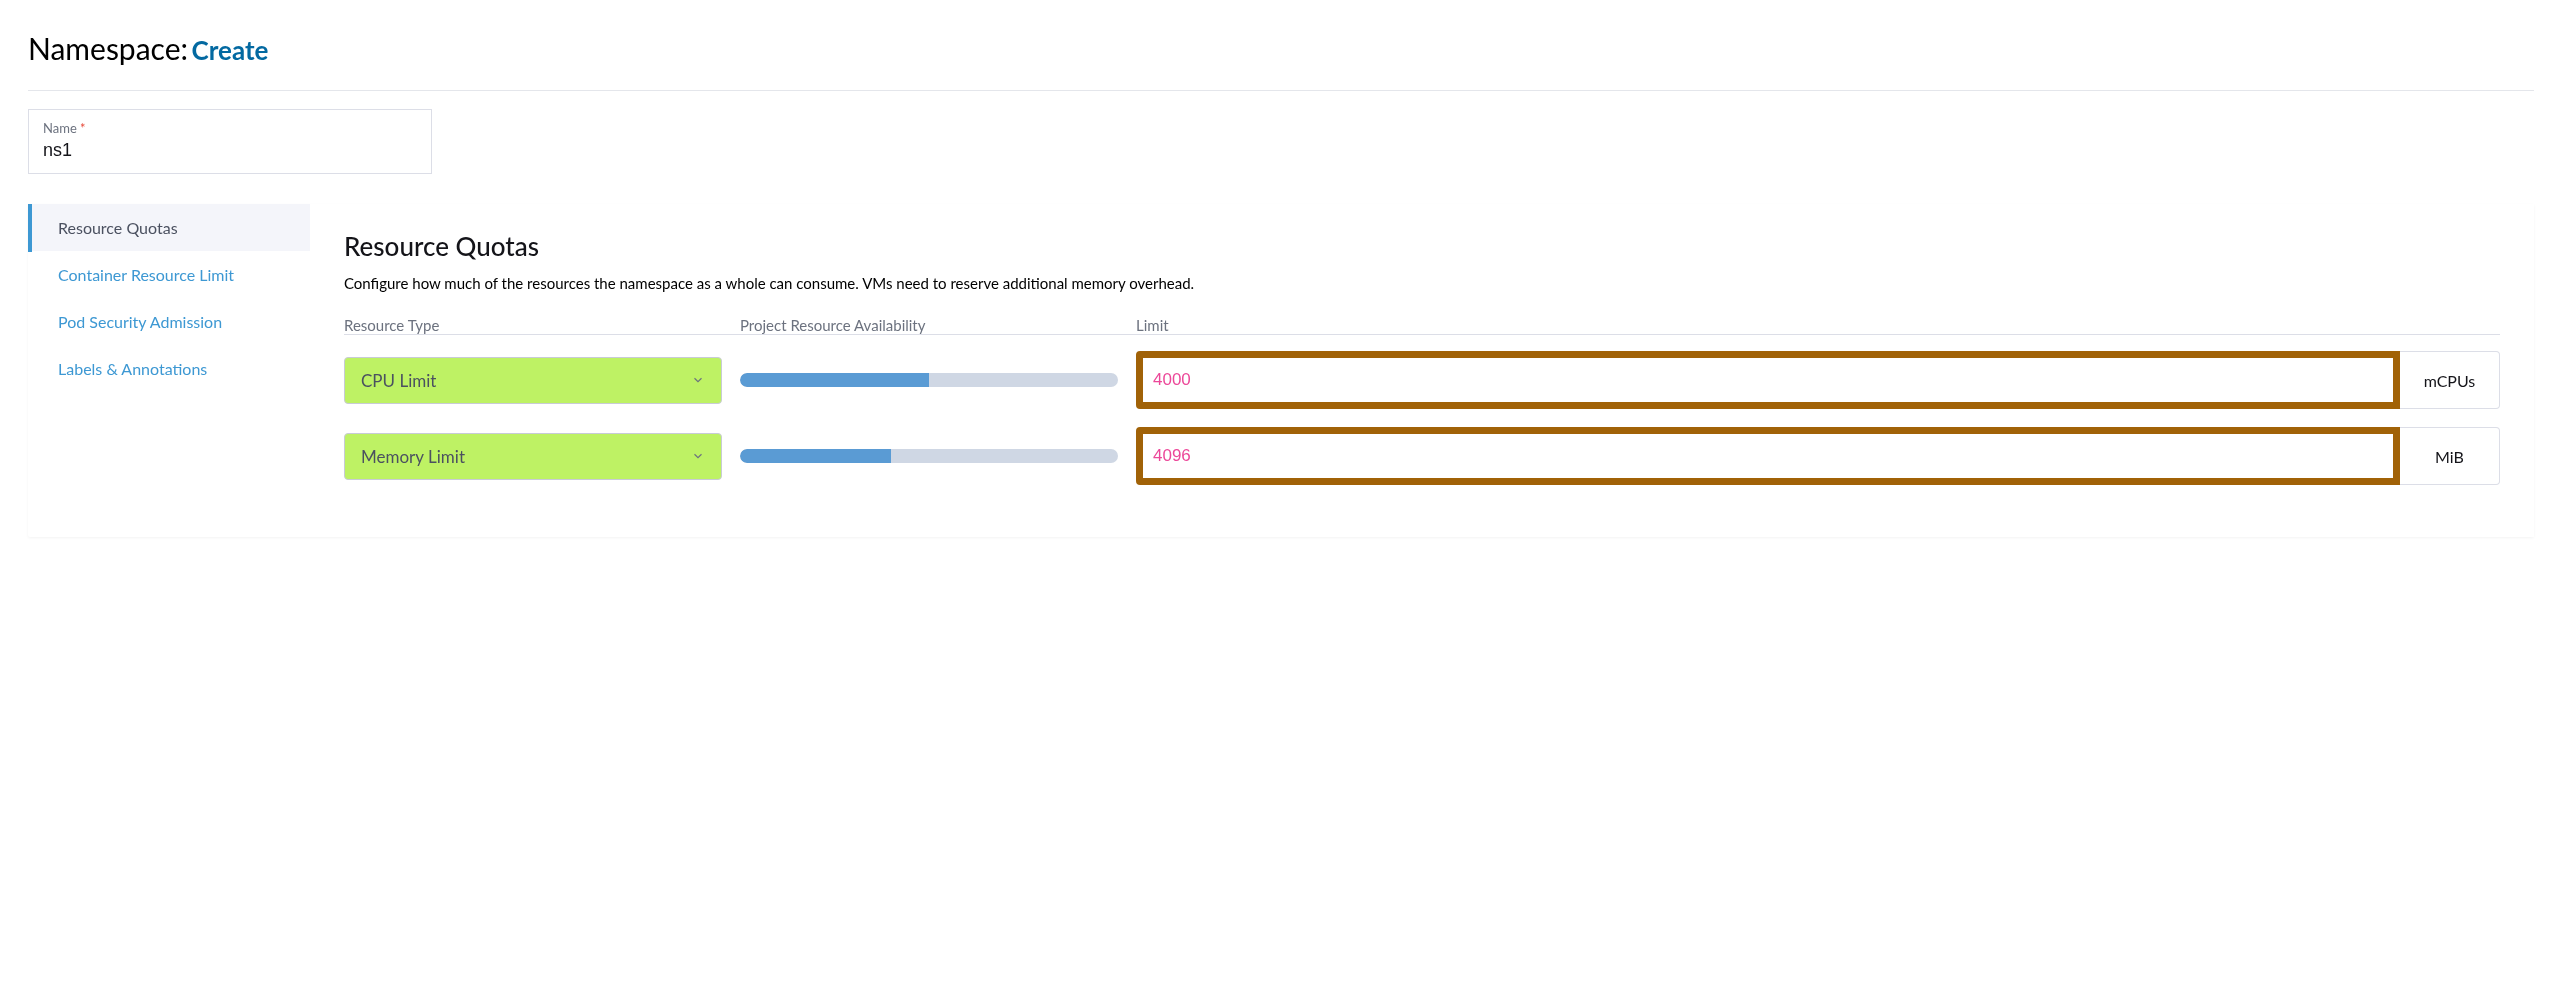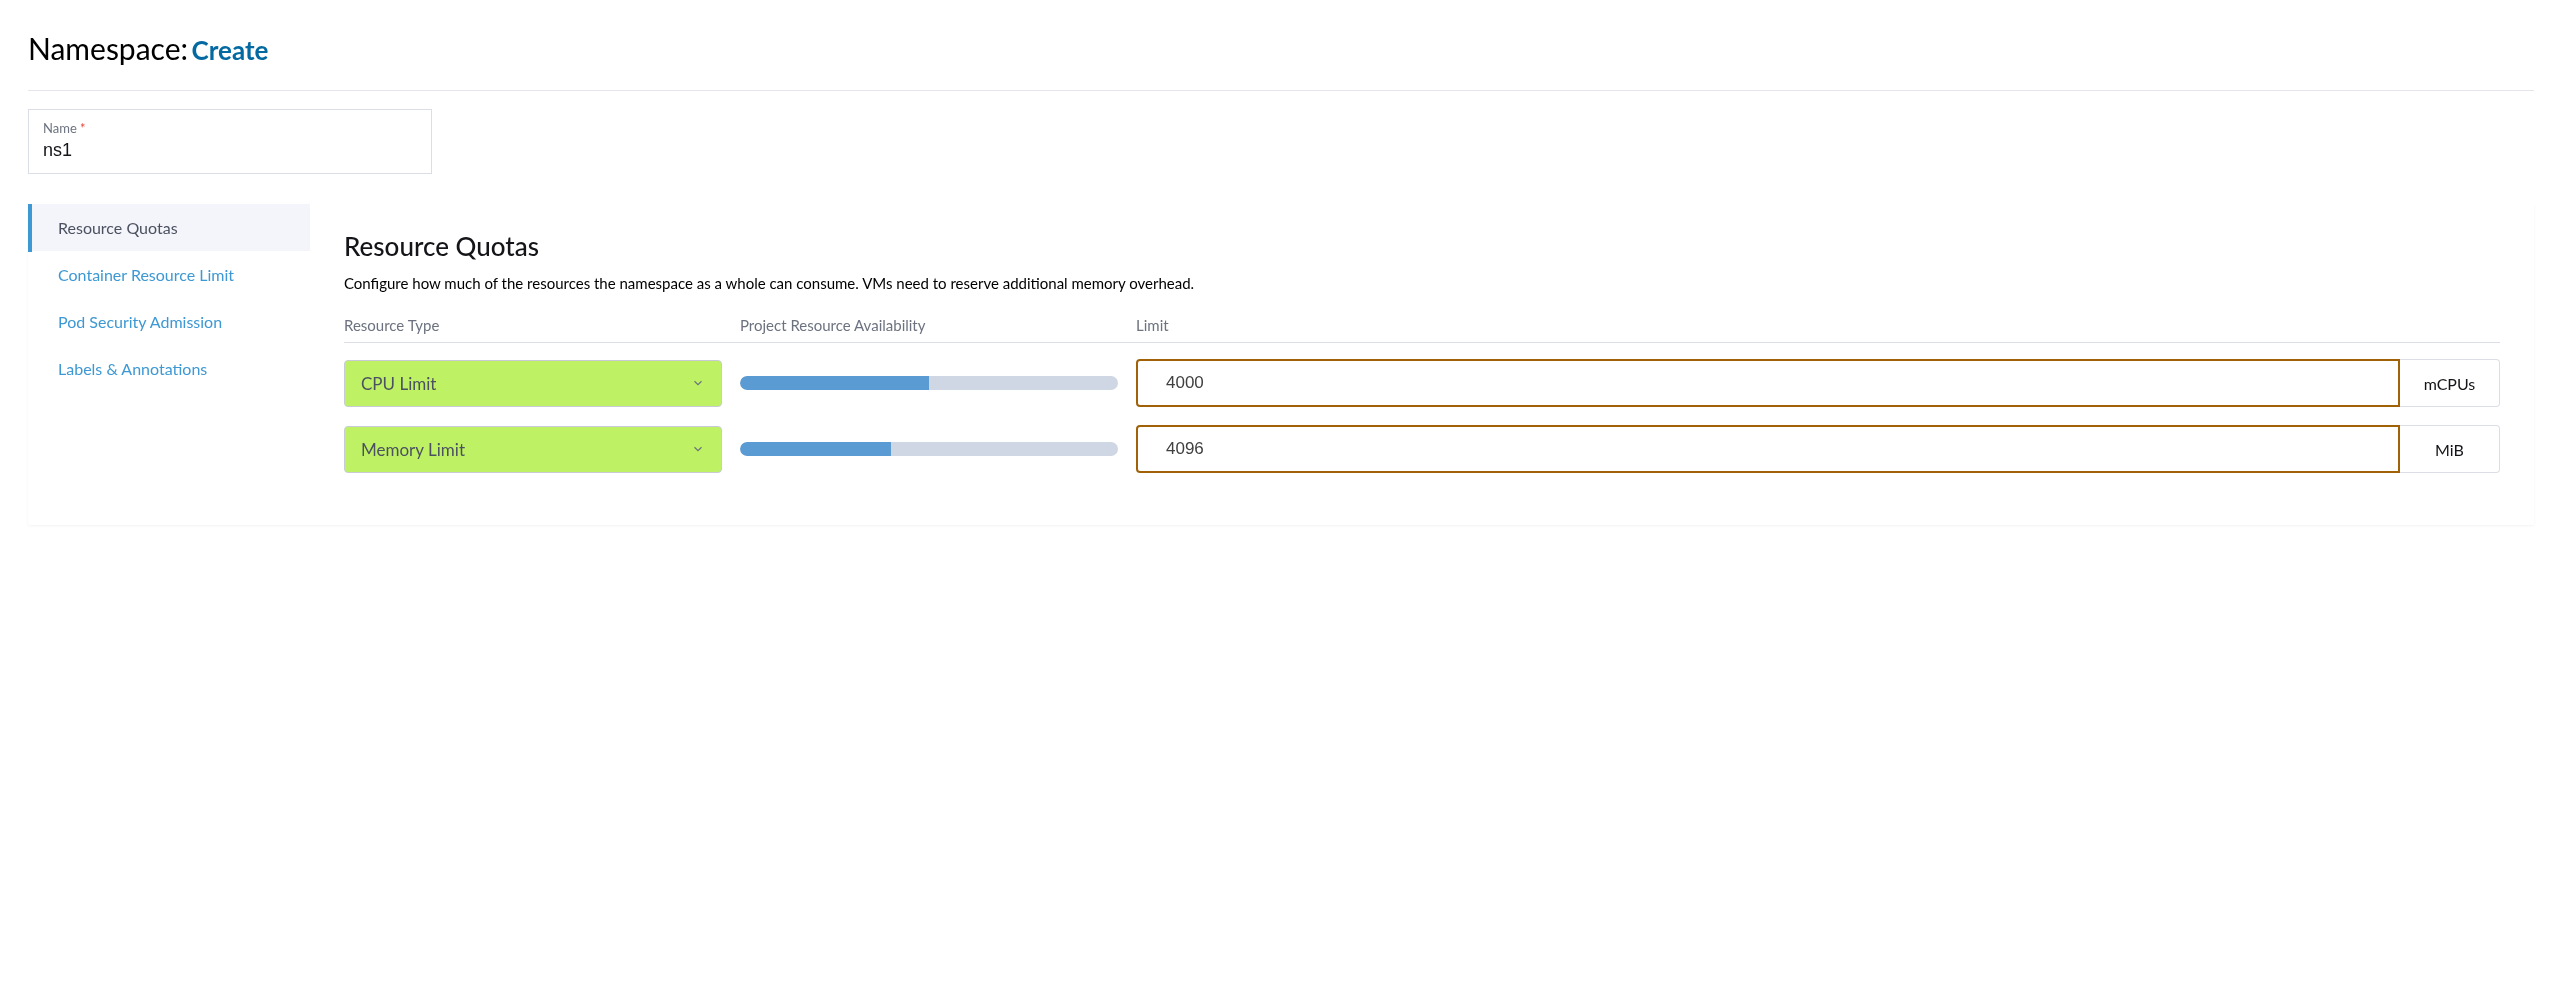--- a/index.html
+++ b/index.html
@@ -111,21 +111,20 @@
       margin-bottom: 12px;
     }
     .section-desc {
       font-size: 15px;
       color: #000000;
       margin-bottom: 24px;
     }
     .table-header {
       display: flex;
       border-bottom: 1px solid #dcdee7;
-      padding-bottom: 8px;
       margin-bottom: 16px;
       font-size: 15px;
       color: #6c727f;
     }
     .col-type { width: 396px; }
     .col-avail { width: 396px; }
     .col-limit { flex: 1; }
     .resource-row {
       display: flex;
       align-items: center;
@@ -159,25 +158,25 @@
       height: 100%;
       background: #5a9bd4;
       border-radius: 7px 0 0 7px;
     }
     .limit-group {
       display: flex;
       flex: 1;
     }
     .limit-input {
       flex: 1;
-      border: 2px solid #a16207;
+      border: 7px solid #a16207;
       border-radius: 4px 0 0 4px;
-      padding: 12px 28px;
+      padding: 12px 10px;
       font-size: 17px;
-      color: #404040;
+      color: #ec4899;
       outline: none;
     }
     .limit-unit {
       border: 1px solid #dcdee7;
       border-left: none;
       border-radius: 0 4px 4px 0;
       padding: 12px 20px;
       font-size: 16px;
       color: #141419;
       background: #fff;

